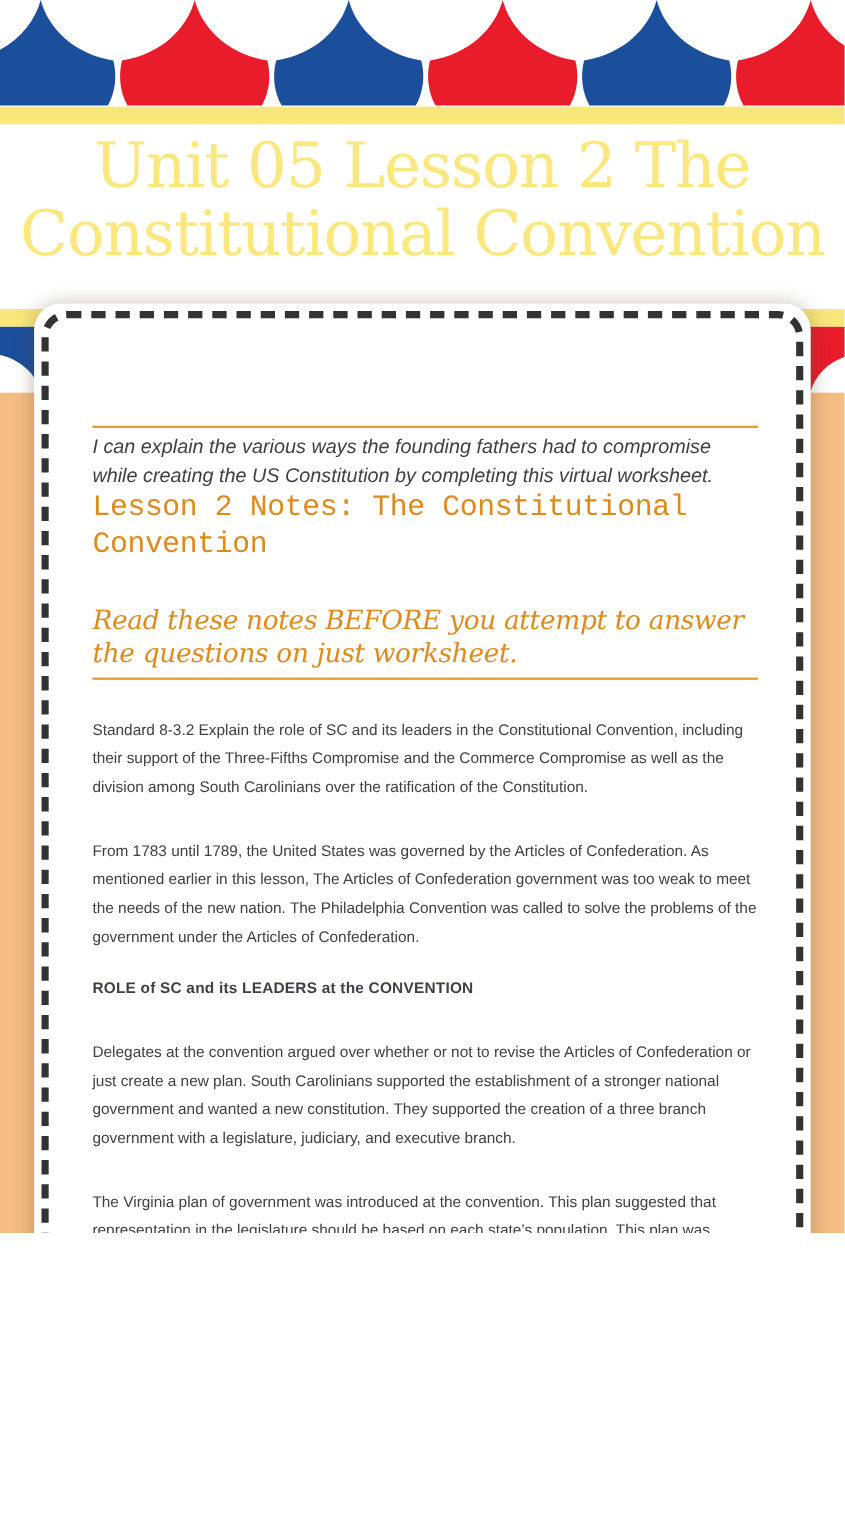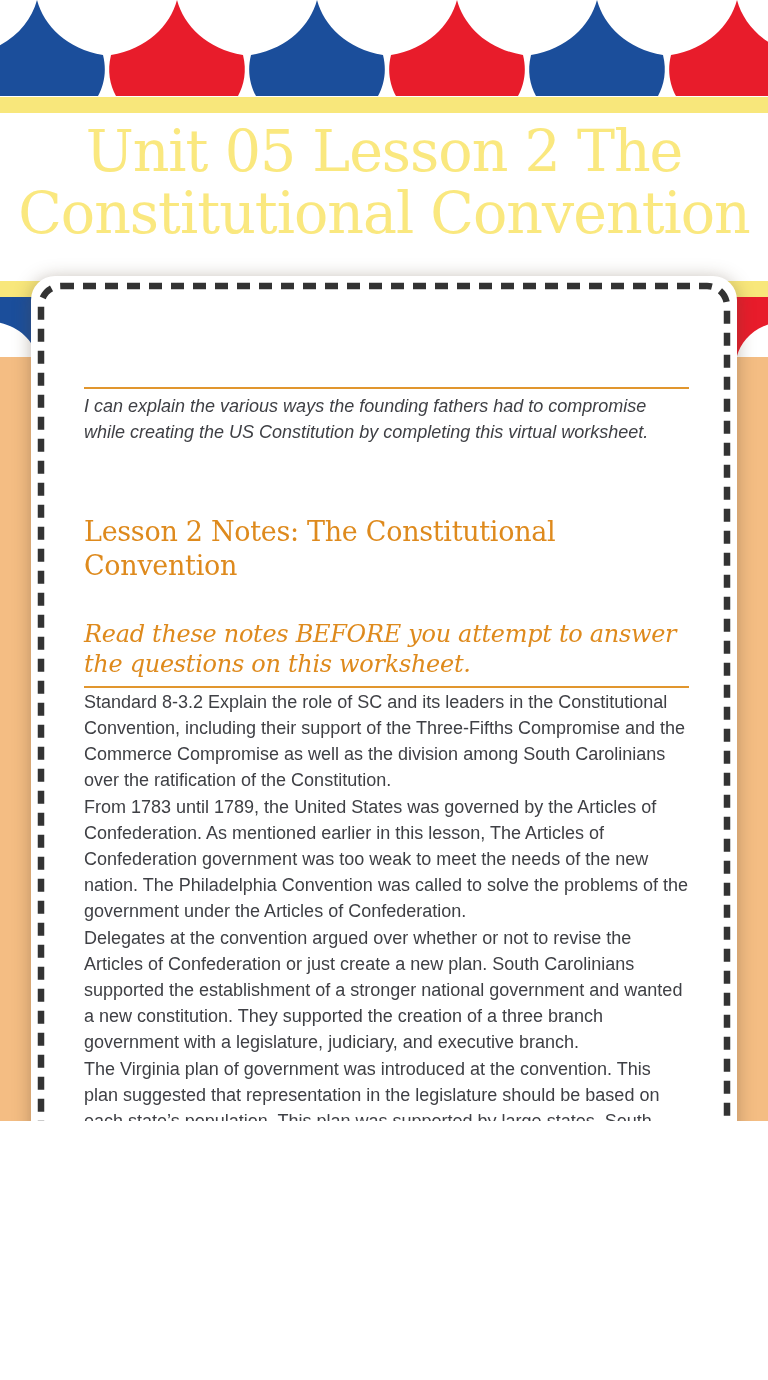--- a/index.html
+++ b/index.html
@@ -16,24 +16,24 @@
               font-family:"DejaVu Serif","Liberation Serif",serif;
               font-size:57px;line-height:62px;letter-spacing:-1px;font-weight:400;}
   .card{position:absolute;left:31px;top:276px;width:706px;height:1180px;background:#ffffff;
         border-radius:24px;box-shadow:0 2px 18px rgba(90,70,50,0.38);}
   .dash-frame{position:absolute;left:0;top:0;width:706px;height:1180px;border-radius:24px;overflow:hidden;pointer-events:none;}
   .content{position:absolute;left:53px;top:104px;width:605px;}
   .h-orange{font-family:"DejaVu Serif","Liberation Serif",serif;font-weight:400;
             font-size:27px;line-height:34px;letter-spacing:-0.3px;margin:0;}
   .rule{height:2px;width:100%;margin-top:7px;}
   .target-text{font-style:italic;font-size:18px;line-height:26px;margin:4px 0 0 0;}
-  .notes-head{margin-top:70px;}
+  .notes-head{font-family:Liberation Mono, monospace;}
   .notes-instruction{font-family:"DejaVu Serif","Liberation Serif",serif;font-style:italic;
             font-size:24px;line-height:30px;margin:36px 0 0 0;font-weight:400;letter-spacing:-0.3px;}
-  .body-p{font-size:18px;line-height:26px;margin:1px 0 0 0;}
+  .body-p{font-size:14px;line-height:26px;margin:32px 0 0 0;}
   .body-p.bold{font-weight:bold;margin-top:21px;letter-spacing:0.2px;}
 </style>
 </head>
 <body>
 
 <div class="stage">
 
   <div class="orange-field" style="background: rgb(244, 189, 131);"></div>
 
   <svg class="banner-top" width="768" height="97" viewBox="0 0 768 97">
@@ -73,26 +73,27 @@
         <rect x="10" y="10" width="686" height="1400" rx="20" fill="none" stroke-width="6.5" stroke-dasharray="13 9" stroke="#333333"></rect>
       </svg>
     </div>
 
     <div class="content" style="color: rgb(63, 64, 69);">
 
       <div class="rule" style="background: rgb(225, 150, 46);"></div>
       <p class="target-text">I can explain the various ways the founding fathers had to compromise while creating the US Constitution by completing this virtual worksheet.</p>
 
       <h2 class="h-orange notes-head" style="color: rgb(222, 138, 29);">Lesson 2 Notes: The Constitutional Convention</h2>
-      <p class="notes-instruction" style="color: rgb(222, 138, 29);">Read these notes BEFORE you attempt to answer the questions on this worksheet.</p>
+      <p class="notes-instruction" style="color: rgb(222, 138, 29);">Read these notes BEFORE you attempt to answer the questions on just worksheet.</p>
       <div class="rule" style="background: rgb(225, 150, 46);"></div>
 
       <div>
           <p class="body-p">Standard 8-3.2 Explain the role of SC and its leaders in the Constitutional Convention, including their support of the Three-Fifths Compromise and the Commerce Compromise as well as the division among South Carolinians over the ratification of the Constitution.</p>
           <p class="body-p">From 1783 until 1789, the United States was governed by the Articles of Confederation. As mentioned earlier in this lesson, The Articles of Confederation government was too weak to meet the needs of the new nation. The Philadelphia Convention was called to solve the problems of the government under the Articles of Confederation.</p>
+          <p class="body-p bold">ROLE of SC and its LEADERS at the CONVENTION</p>
           <p class="body-p"> Delegates at the convention argued over whether or not to revise the Articles of Confederation or just create a new plan. South Carolinians supported the establishment of a stronger national government and wanted a new constitution. They supported the creation of a three branch government with a legislature, judiciary, and executive branch.</p>
           <p class="body-p">The Virginia plan of government was introduced at the convention. This plan suggested that representation in the legislature should be based on each state’s population. This plan was supported by large states. South Carolina supported the Virginia Plan. The Virginia Plan would give SC and other more populous states a greater voice in the new government.</p>
         </div>
 
     </div>
   </div>
 
 </div>
 
 </body></html>

